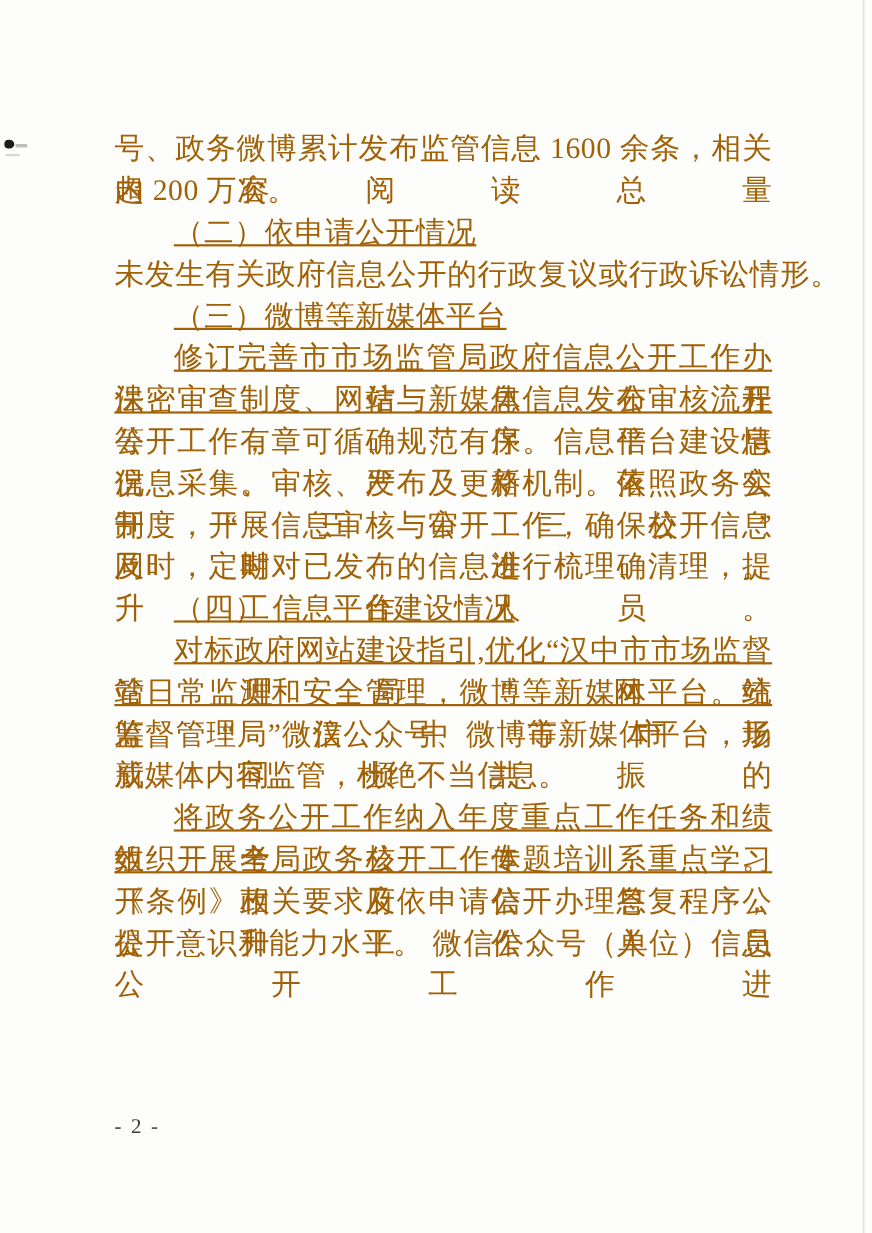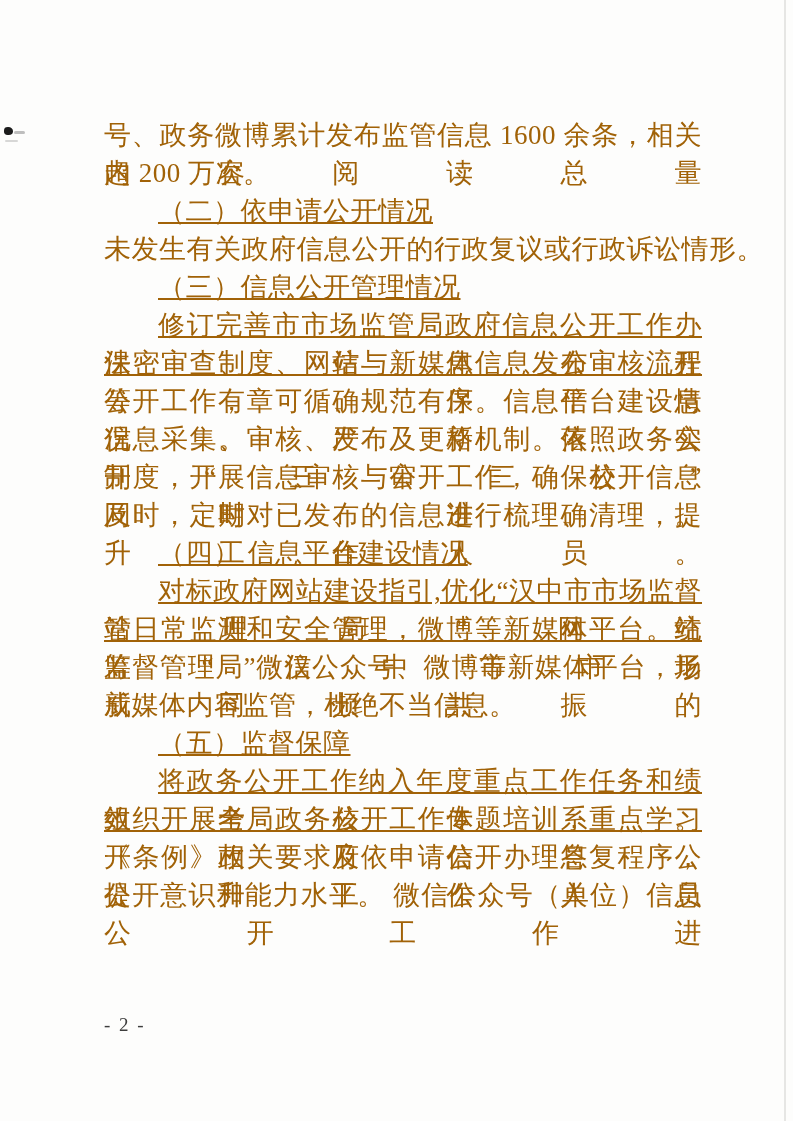--- a/index.html
+++ b/index.html
@@ -97,33 +97,32 @@
   <div class="ink-mark"></div>
   <div class="ink-dash"></div>
   <div class="ink-dash2"></div>
   <div class="edge-line"></div>
 
   <main class="text-block">
     <div class="line j">号、政务微博累计发布监管信息 1600 余条，相关内容阅读总量</div>
     <div class="line">超 200 万次。</div>
     <div class="line ind">（二）依申请公开情况</div>
     <div class="line">未发生有关政府信息公开的行政复议或行政诉讼情形。</div>
-    <div class="line ind">（三）信息公开管理情况</div>
+    <div class="line ind">（三）微博等新媒体平台</div>
     <div class="line ind j">修订完善市市场监管局政府信息公开工作办法、信息公开</div>
     <div class="line j">保密审查制度、网站与新媒体信息发布审核流程等，确保信息</div>
     <div class="line j">公开工作有章可循、规范有序。信息平台建设情况。严格落实</div>
     <div class="line j">信息采集、审核、发布及更新机制。依照政务公开“三审三校”</div>
     <div class="line j">制度，开展信息审核与公开工作，确保公开信息及时、准确。</div>
     <div class="line j">同时，定期对已发布的信息进行梳理、清理，提升工作人员。</div>
     <div class="line ind">（四） 信息平台建设情况</div>
     <div class="line ind j">对标政府网站建设指引,优化“汉中市市场监督管理局”网站</div>
     <div class="line j">站日常监测和安全管理，微博等新媒体平台。统筹“汉中市市场</div>
     <div class="line j">监督管理局”微信公众号、微博等新媒体平台，形成同频共振的</div>
     <div class="line">新媒体内容监管，杜绝不当信息。</div>
-    <div class="line ind">（五）监督保障</div>
     <div class="line ind j">将政务公开工作纳入年度重点工作任务和绩效考核体系。</div>
     <div class="line j">组织开展全局政务公开工作专题培训，重点学习《政府信息公</div>
     <div class="line j">开条例》相关要求及依申请公开办理答复程序，提升工作人员</div>
     <div class="line j">公开意识和能力水平。 微信公众号（单位）信息公开工作进</div>
   </main>
 
   <div class="footer">- 2 -</div>
 
 </div>
 

